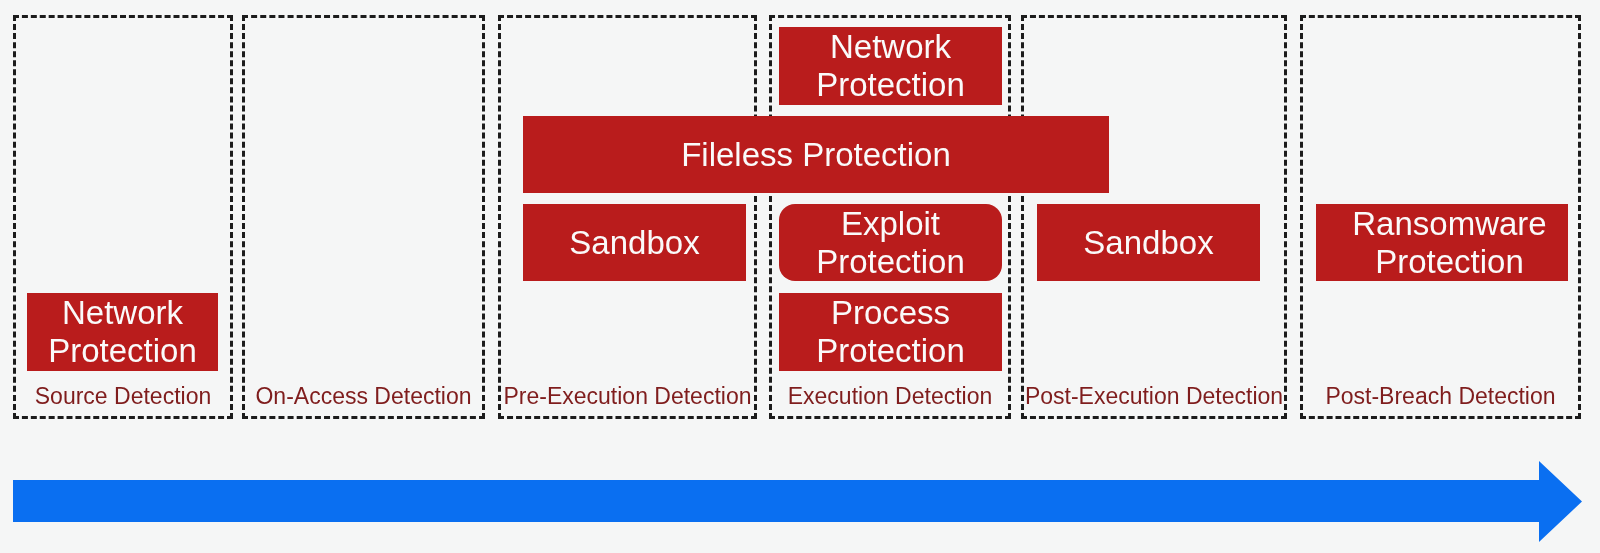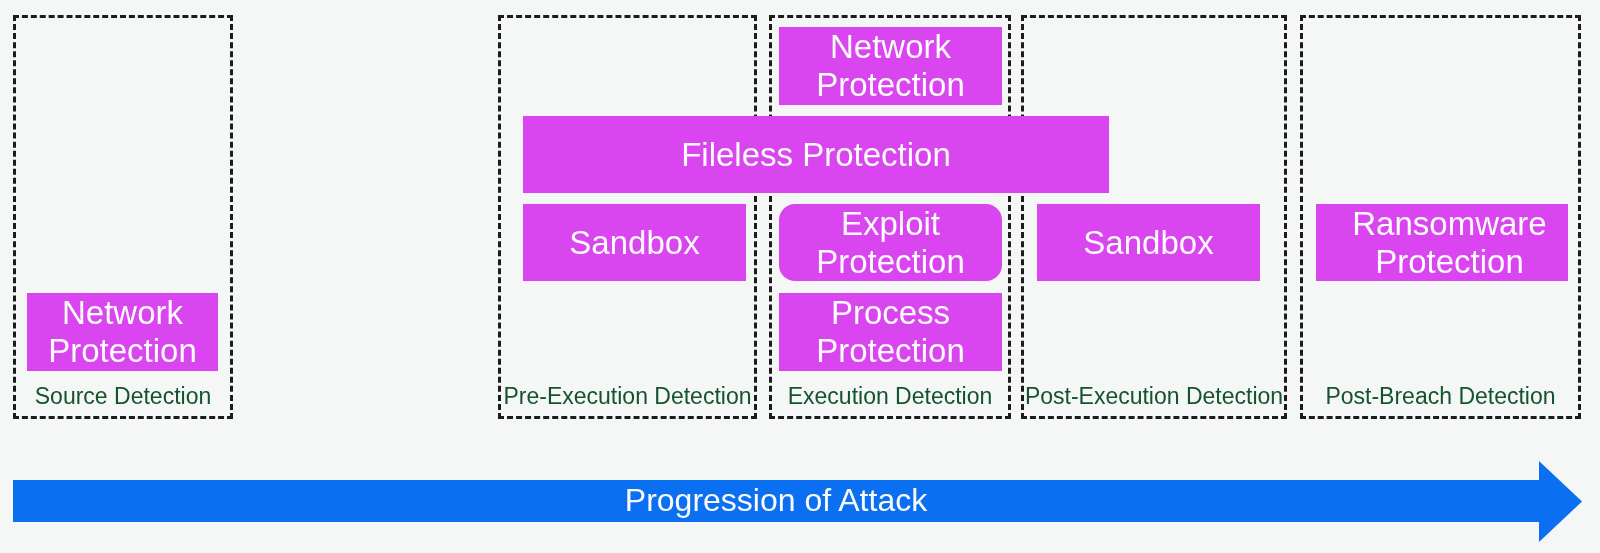--- a/index.html
+++ b/index.html
@@ -20,26 +20,26 @@
     height: 404px;
     border: 3px dashed #1c1c1c;
     box-sizing: border-box;
   }
   .stage-col .stage-label {
     position: absolute;
     left: 0; right: 0;
     bottom: 6px;
     text-align: center;
     font-size: 23px;
-    color: #14532d;
+    color: #7f1d1d;
     white-space: nowrap;
   }
   .pbox {
     position: absolute;
-    background: #d946ef;
+    background: #b91c1c;
     color: #fafafa;
     display: flex;
     align-items: center;
     justify-content: center;
     text-align: center;
     font-size: 33px;
     line-height: 1.14;
     box-sizing: border-box;
   }
   
@@ -82,20 +82,23 @@
   }
 </style>
 </head>
 <body>
 
 <div class="stage-diagram">
 
   <div class="stage-col col-1">
     <div class="stage-label">Source Detection</div>
   </div>
+  <div class="stage-col col-2">
+    <div class="stage-label">On-Access Detection</div>
+  </div>
   <div class="stage-col col-3">
     <div class="stage-label">Pre-Execution Detection</div>
   </div>
   <div class="stage-col col-4">
     <div class="stage-label">Execution Detection</div>
   </div>
   <div class="stage-col col-5">
     <div class="stage-label">Post-Execution Detection</div>
   </div>
   <div class="stage-col col-6">
@@ -123,15 +126,14 @@
   <div class="pbox b-sand-post">
     <span>Sandbox</span>
   </div>
   <div class="pbox b-ransom">
     <span>Ransomware Protection</span>
   </div>
 
   <svg class="arrow-svg" viewBox="0 0 1570 82" xmlns="http://www.w3.org/2000/svg" aria-hidden="true">
     <polygon points="0,19 1526,19 1526,0 1569,40.5 1526,81 1526,61 0,61" fill="#0a6ff1"></polygon>
   </svg>
-  <div class="arrow-text">Progression of Attack</div>
 
 </div>
 
 </body></html>

